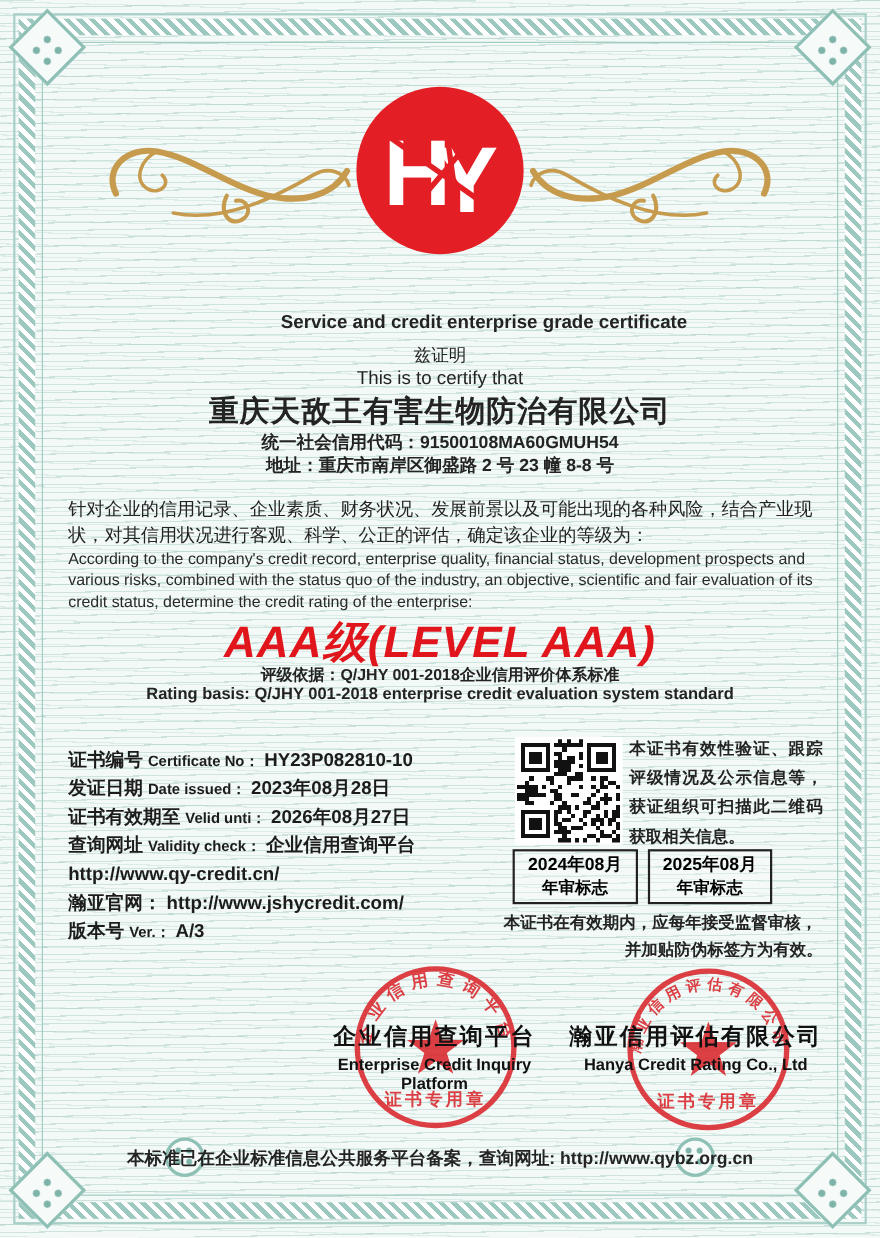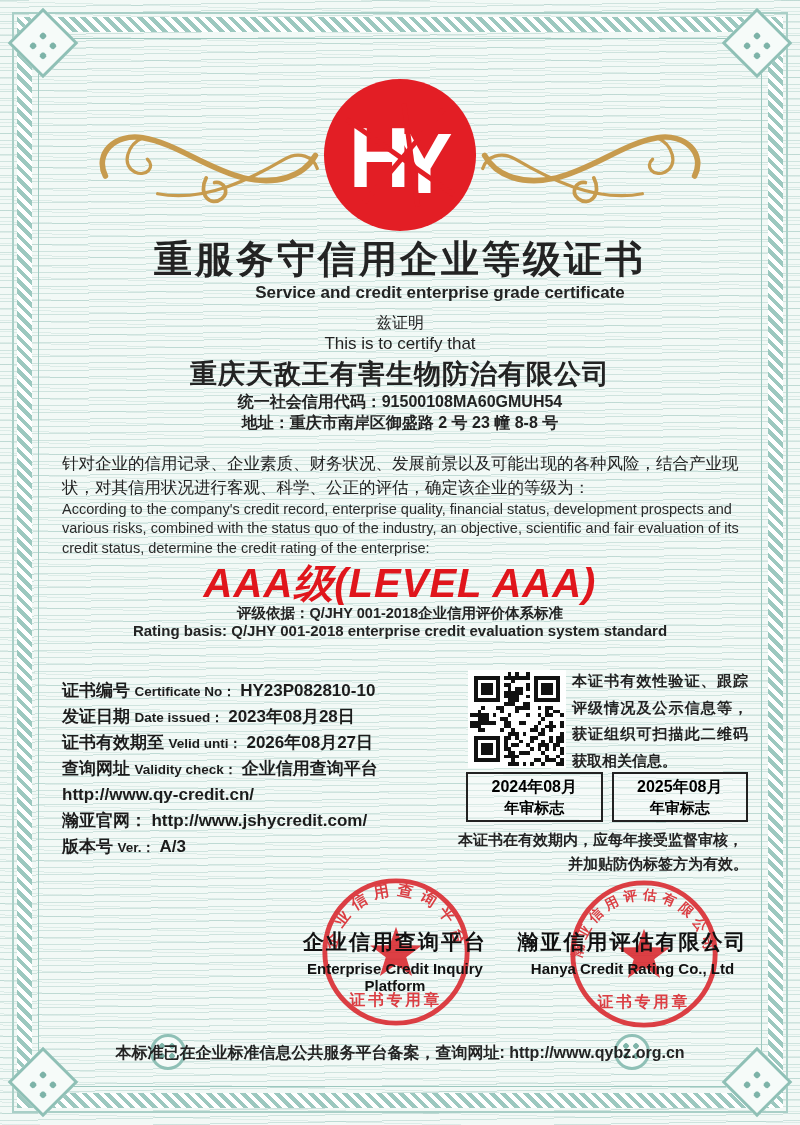--- a/index.html
+++ b/index.html
@@ -53,21 +53,21 @@
   .basis-en{top:622px;font-size:15px;font-weight:600;}
   
   .details{left:62px;top:678px;width:395px;}
   .d-line{height:26px;line-height:26px;white-space:nowrap;color:#1c1c1c;}
   .d-cn{font-size:17px;font-weight:bold;}
   .d-en{font-size:13.5px;font-weight:700;}
   .d-val{font-size:17px;font-weight:bold;}
   
   .qr-box{left:468px;top:670px;width:94px;height:94px;background:#fff;padding:2px;}
   .qr-note{left:572px;top:668px;width:176px;font-size:15px;font-weight:bold;line-height:1.78;text-align:justify;}
-  .year-row{left:466px;top:772px;width:282px;display:flex;gap:9px;}
+  .year-row{left:466px;top:772px;width:236px;display:flex;gap:9px;}
   .year-box{flex:1;border:2px solid #222;height:46px;display:flex;flex-direction:column;
     align-items:center;justify-content:center;background:rgba(255,255,255,.25);}
   .yb-month{font-size:16px;font-weight:bold;line-height:1.35;}
   .yb-label{font-size:15px;font-weight:bold;line-height:1.3;}
   .supervise{left:458px;top:828px;width:290px;font-size:15px;font-weight:bold;line-height:1.6;}
   .supervise .l2{text-align:right;}
   
   .seal{position:absolute;width:156px;height:156px;opacity:.88;}
   .seal-left{left:318px;top:874px;}
   .seal-right{left:566px;top:876px;}
@@ -129,21 +129,20 @@
     <circle cx="80" cy="80" r="77" fill="#e31e25"></circle>
     <text x="28" y="112" font-size="86" font-weight="bold" fill="#ffffff">H</text>
     <text x="76" y="118" font-size="86" font-weight="bold" fill="#ffffff">Y</text>
     <g stroke="#e31e25" stroke-width="5">
       <line x1="26" y1="44" x2="134" y2="120"></line>
       <line x1="44" y1="128" x2="124" y2="34"></line>
       <line x1="84" y1="28" x2="98" y2="132"></line>
     </g>
   </svg>
 
-  <div class="abs ctr ink title-cn">重服务守信用企业等级证书</div>
   <div class="abs ctr ink title-en">Service and credit enterprise grade certificate</div>
   <div class="abs ctr ink certify-cn">兹证明</div>
   <div class="abs ctr ink certify-en">This is to certify that</div>
 
   <div class="abs ctr ink company">重庆天敌王有害生物防治有限公司</div>
   <div class="abs ctr ink credit-code">统一社会信用代码：91500108MA60GMUH54</div>
   <div class="abs ctr ink address">地址：重庆市南岸区御盛路 2 号 23 幢 8-8 号</div>
 
   <div class="abs ink para-cn">针对企业的信用记录、企业素质、财务状况、发展前景以及可能出现的各种风险，结合产业现状，对其信用状况进行客观、科学、公正的评估，确定该企业的等级为：</div>
   <div class="abs para-en">According to the company's credit record, enterprise quality, financial status, development prospects and various risks, combined with the status quo of the industry, an objective, scientific and fair evaluation of its credit status, determine the credit rating of the enterprise:</div>

